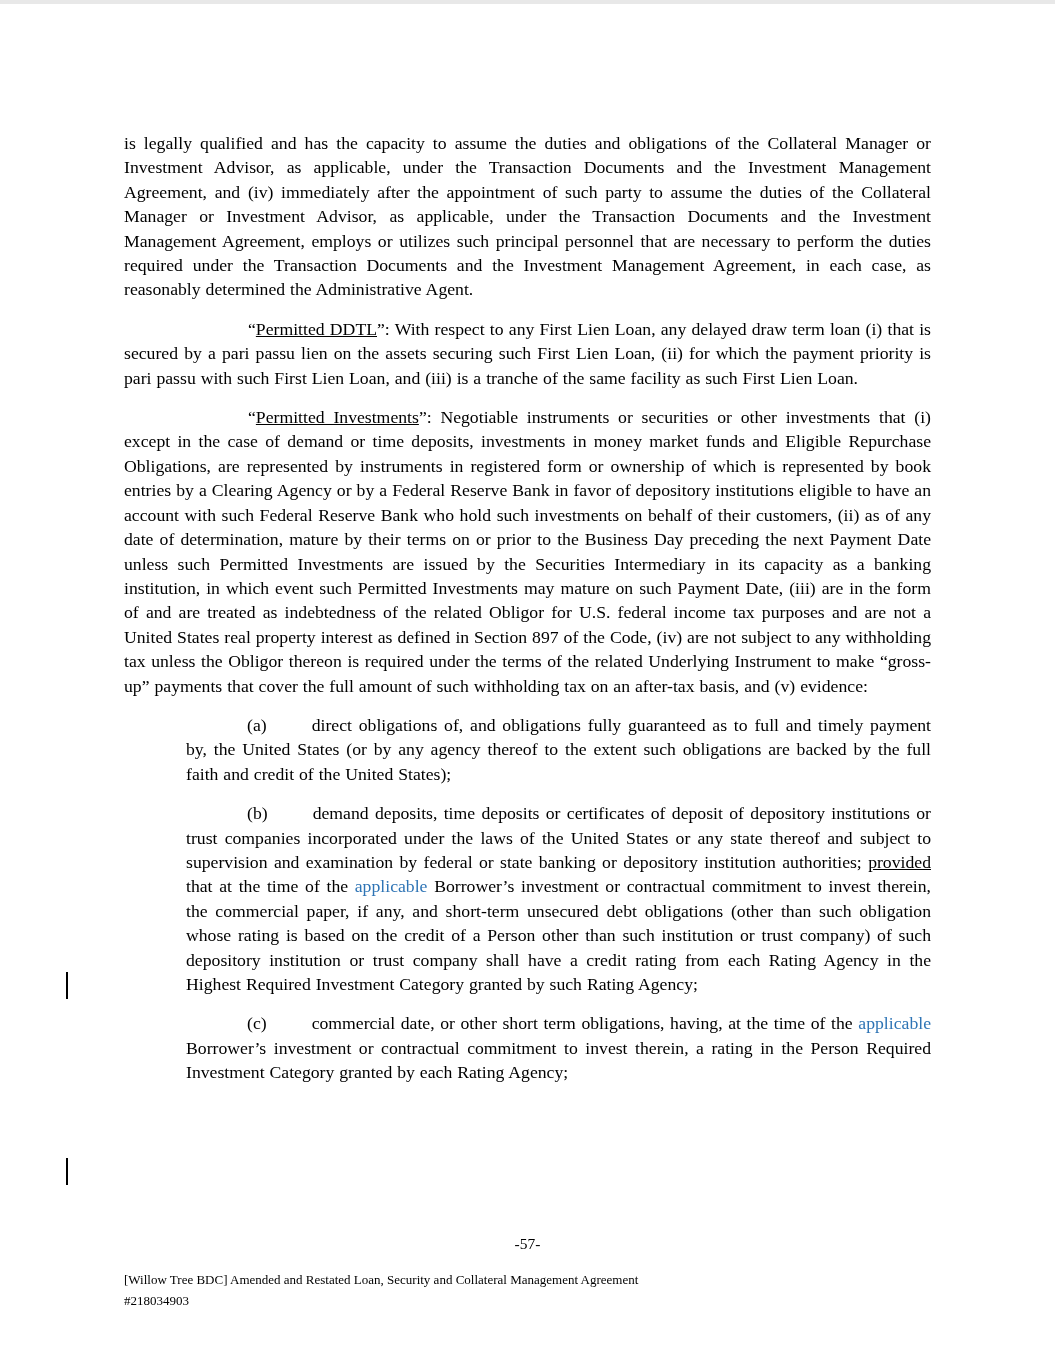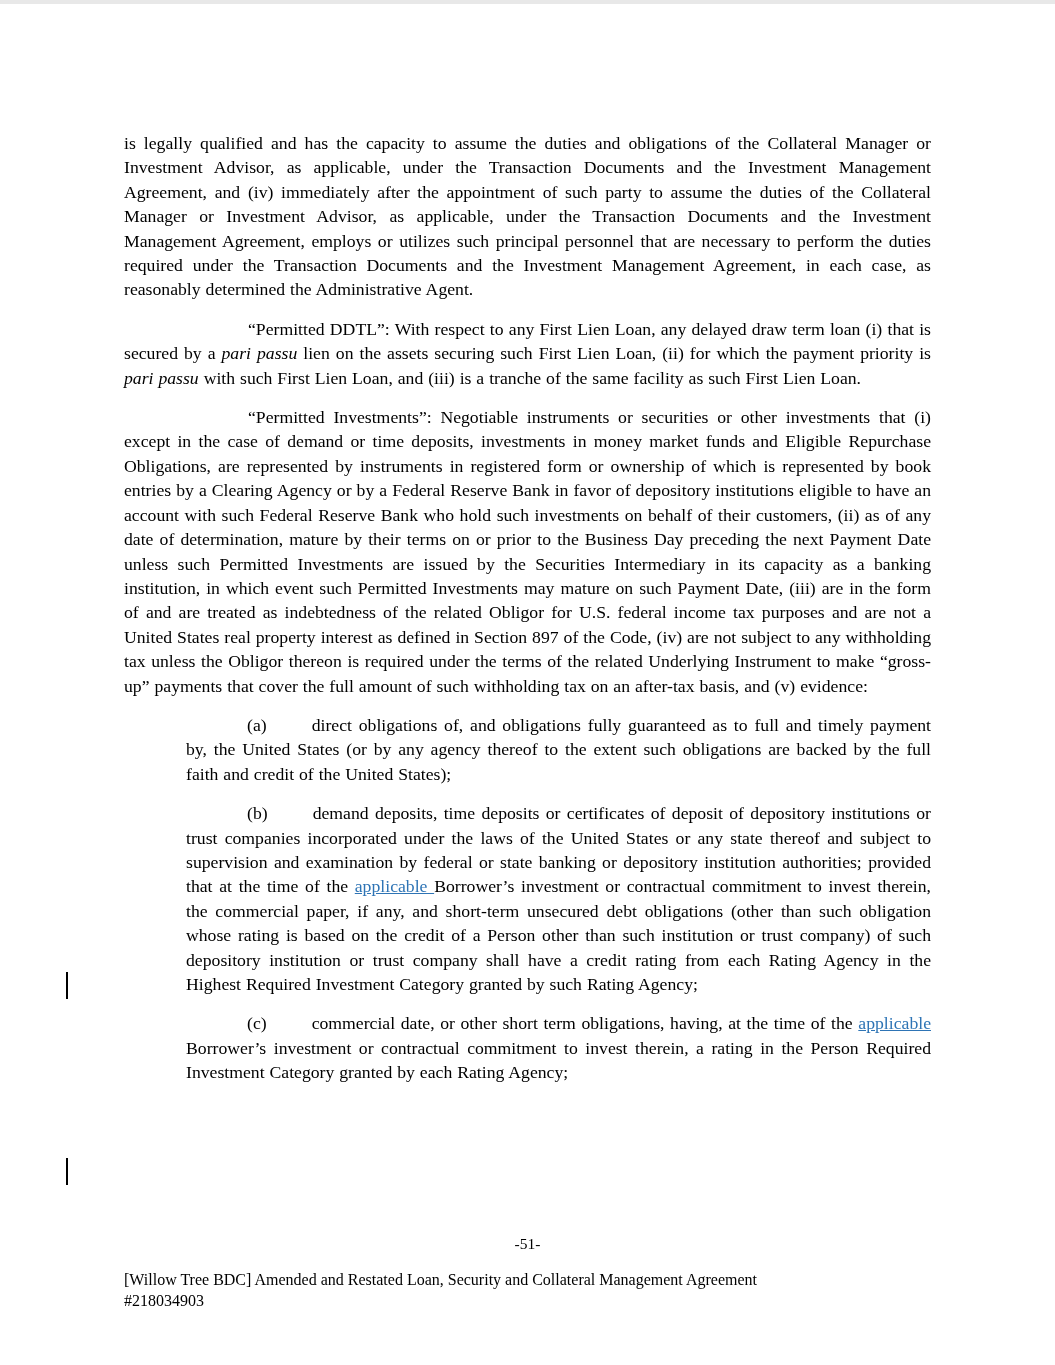--- a/index.html
+++ b/index.html
@@ -23,25 +23,24 @@
   .para {
     font-size: 17.7px;
     line-height: 24.4px;
     text-align: justify;
     margin-bottom: 15px;
     word-spacing: 0.5px;
   }
   .para.indent { text-indent: 124px; }
   .para.sub { margin-left: 62px; text-indent: 61px; }
   .tab { display: inline-block; width: 45px; }
-  .u { }
-  .i { font-style: italic; }
+  .u { text-decoration: underline; }
+  .i { }
   .ins {
     color: var(--ins-color, #2e74b5);
-    text-decoration: underline;
   }
   .change-bar {
     position: absolute;
     left: 66px;
     width: 2px;
     height: 27px;
     background: #000000;
   }
   .bar-1 { top: 968px; }
   .bar-2 { top: 1154px; }
@@ -51,40 +50,40 @@
     left: 0;
     width: 100%;
     text-align: center;
     font-size: 15.5px;
   }
   .footer-doc {
     position: absolute;
     top: 1266px;
     left: 124px;
     width: 807px;
-    font-size: 16px;
+    font-size: 13px;
     line-height: 20.5px;
     text-align: left;
   }
 </style>
 </head>
 <body>
 
 <div class="page">
   <div class="change-bar bar-1"></div>
   <div class="change-bar bar-2"></div>
 
   <div class="content">
       <div class="para"><span>is legally qualified and has the capacity to assume the duties and obligations of the Collateral Manager or Investment Advisor, as applicable, under the Transaction Documents and the Investment Management Agreement, and (iv) immediately after the appointment of such party to assume the duties of the Collateral Manager or Investment Advisor, as applicable, under the Transaction Documents and the Investment Management Agreement, employs or utilizes such principal personnel that are necessary to perform the duties required under the Transaction Documents and the Investment Management Agreement, in each case, as reasonably determined the Administrative Agent.</span></div>
       <div class="para indent"><span>“</span><span class="u">Permitted DDTL</span><span>”: With respect to any First Lien Loan, any delayed draw term loan (i) that is secured by a </span><span class="i">pari passu</span><span> lien on the assets securing such First Lien Loan, (ii) for which the payment priority is </span><span class="i">pari passu</span><span> with such First Lien Loan, and (iii) is a tranche of the same facility as such First Lien Loan.</span></div>
       <div class="para indent"><span>“</span><span class="u">Permitted Investments</span><span>”: Negotiable instruments or securities or other investments that (i) except in the case of demand or time deposits, investments in money market funds and Eligible Repurchase Obligations, are represented by instruments in registered form or ownership of which is represented by book entries by a Clearing Agency or by a Federal Reserve Bank in favor of depository institutions eligible to have an account with such Federal Reserve Bank who hold such investments on behalf of their customers, (ii) as of any date of determination, mature by their terms on or prior to the Business Day preceding the next Payment Date unless such Permitted Investments are issued by the Securities Intermediary in its capacity as a banking institution, in which event such Permitted Investments may mature on such Payment Date, (iii) are in the form of and are treated as indebtedness of the related Obligor for U.S. federal income tax purposes and are not a United States real property interest as defined in Section 897 of the Code, (iv) are not subject to any withholding tax unless the Obligor thereon is required under the terms of the related Underlying Instrument to make “gross-up” payments that cover the full amount of such withholding tax on an after-tax basis, and (v) evidence:</span></div>
       <div class="para sub"><span>(a)</span><span class="tab"></span><span>direct obligations of, and obligations fully guaranteed as to full and timely payment by, the United States (or by any agency thereof to the extent such obligations are backed by the full faith and credit of the United States);</span></div>
       <div class="para sub"><span>(b)</span><span class="tab"></span><span>demand deposits, time deposits or certificates of deposit of depository institutions or trust companies incorporated under the laws of the United States or any state thereof and subject to supervision and examination by federal or state banking or depository institution authorities; </span><span class="u">provided</span><span> that at the time of the </span><span class="ins">applicable </span><span>Borrower’s investment or contractual commitment to invest therein, the commercial paper, if any, and short-term unsecured debt obligations (other than such obligation whose rating is based on the credit of a Person other than such institution or trust company) of such depository institution or trust company shall have a credit rating from each Rating Agency in the Highest Required Investment Category granted by such Rating Agency;</span></div>
       <div class="para sub"><span>(c)</span><span class="tab"></span><span>commercial date, or other short term obligations, having, at the time of the </span><span class="ins">applicable</span><span> Borrower’s investment or contractual commitment to invest therein, a rating in the Person Required Investment Category granted by each Rating Agency;</span></div>
     </div>
 
-  <div class="footer-page-number">-51-</div>
+  <div class="footer-page-number">-57-</div>
 
   <div class="footer-doc">
     <div>[Willow Tree BDC] Amended and Restated Loan, Security and Collateral Management Agreement</div>
     <div>#218034903</div>
   </div>
 </div>
 
 </body></html>

